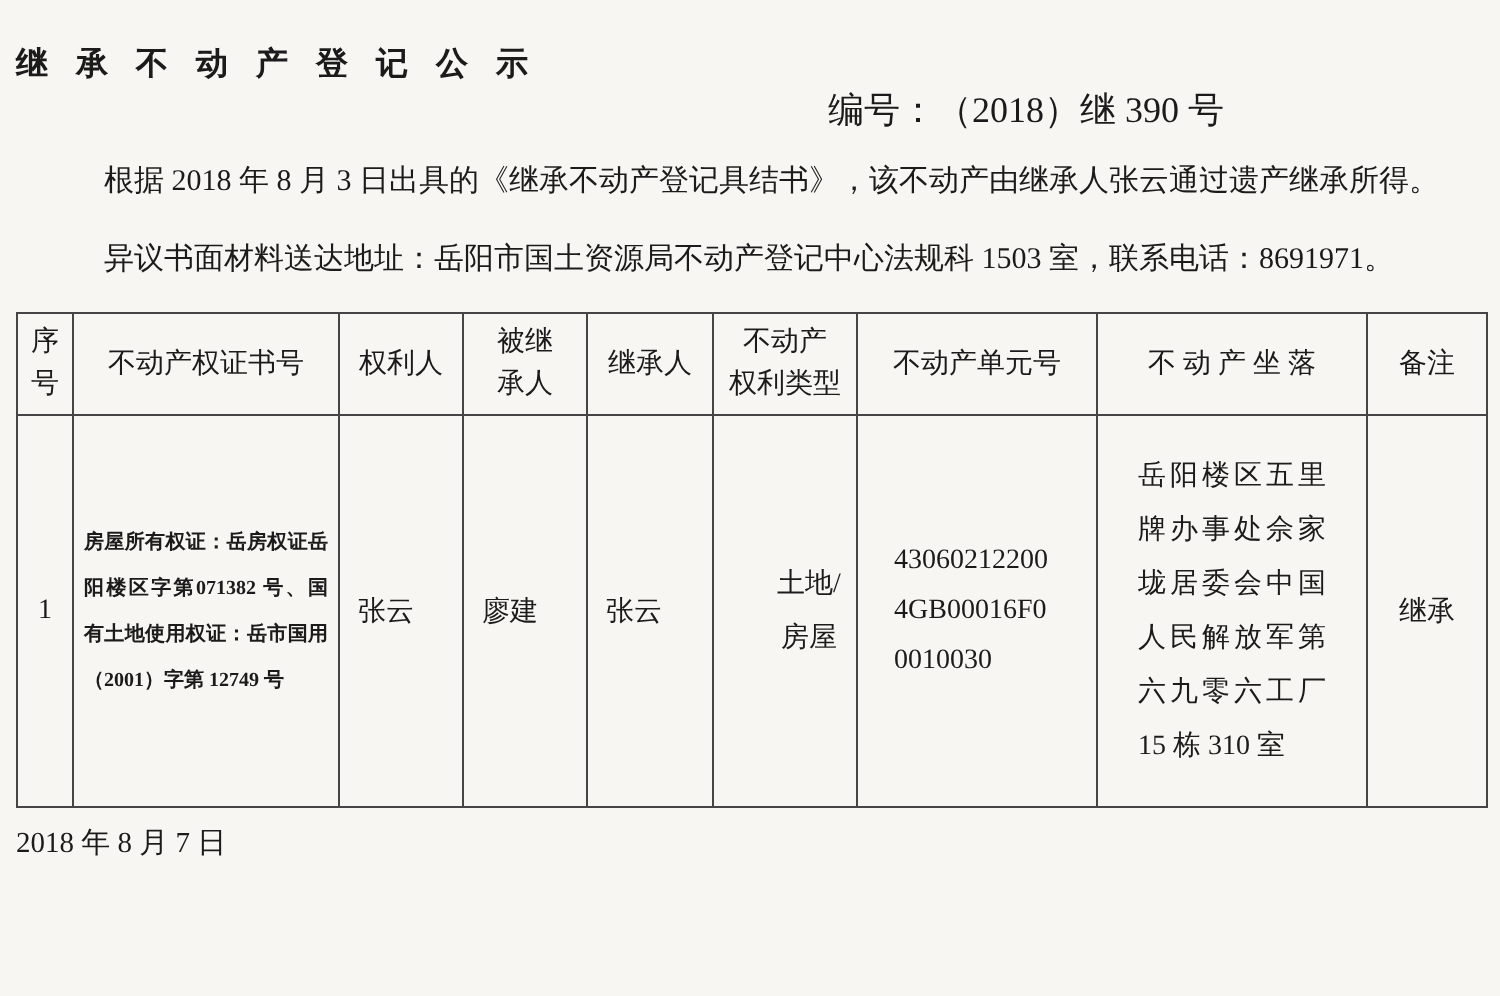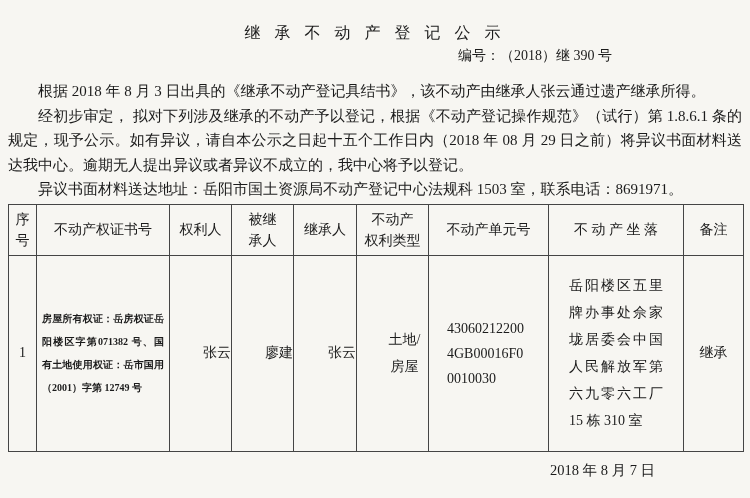--- a/index.html
+++ b/index.html
@@ -9,35 +9,34 @@
     height: 498px;
     box-sizing: border-box;
     padding: 23px 8px 0;
     background: #f7f6f2;
     color: #1b1b1b;
     font-family: "Liberation Serif", "DejaVu Serif", serif;
     overflow: hidden;
   }
   .title {
     margin: 0 0 3px;
-    text-align: center;
     font-size: 16px;
     line-height: 20px;
-    font-weight: normal;
+    font-weight: bold;
     letter-spacing: 5px;
   }
   .doc-number {
-    margin: 0 0 14px;
+    margin: 0 0 2px;
     padding-right: 130px;
     text-align: right;
-    font-size: 14px;
+    font-size: 18px;
     line-height: 19px;
   }
   .body-p {
-    margin: 0;
+    margin: 14px;
     font-size: 15px;
     line-height: 24.5px;
     text-align: justify;
     text-indent: 2em;
     word-break: break-all;
   }
   table.reg-table {
     width: 735px;
     margin-top: 2px;
     border-collapse: collapse;
@@ -52,21 +51,21 @@
     overflow: hidden;
   }
   .reg-table thead tr { height: 51px; }
   .reg-table tbody tr { height: 196px; }
   .reg-table th {
     text-align: center;
     white-space: pre-line;
     line-height: 21px;
   }
   td.cell-center { text-align: center; }
-  td.cell-name { text-align: right; padding-left: 9px; margin-top: 12px; }
+  td.cell-name { text-align: left; padding-left: 9px; margin-top: 12px; }
   td.cell-cert {
     text-align: justify;
     padding: 0 5px;
     font-size: 10px;
     line-height: 23px;
     word-break: break-all;
     font-weight: bold;
   }
   td.cell-type {
     text-align: center;
@@ -89,36 +88,35 @@
   .footer-issuer {
     margin-top: 7px;
     padding-right: 55px;
     text-align: right;
     font-size: 14.5px;
     line-height: 19px;
   }
   .footer-date {
     margin-top: 9px;
     padding-right: 87px;
-    text-align: right;
+    text-align: left;
     font-size: 14.5px;
     line-height: 19px;
   }
 </style>
 </head>
 <body>
 
 <div class="page">
 
   <h1 class="title">继 承 不 动 产 登 记 公 示</h1>
 
   <div class="doc-number">编号：（2018）继 390 号</div>
 
   <p class="body-p">根据 2018 年 8 月 3 日出具的《继承不动产登记具结书》，该不动产由继承人张云通过遗产继承所得。</p>
-  <p class="body-p">经初步审定， 拟对下列涉及继承的不动产予以登记，根据《不动产登记操作规范》（试行）第 1.8.6.1 条的规定，现予公示。如有异议，请自本公示之日起十五个工作日内（2018 年 08 月 29 日之前）将异议书面材料送达我中心。逾期无人提出异议或者异议不成立的，我中心将予以登记。</p>
   <p class="body-p">异议书面材料送达地址：岳阳市国土资源局不动产登记中心法规科 1503 室，联系电话：8691971。</p>
 
   <table class="reg-table">
     <colgroup>
       <col style="width:28px">
       <col style="width:133px">
       <col style="width:62px">
       <col style="width:62px">
       <col style="width:63px">
       <col style="width:72px">

